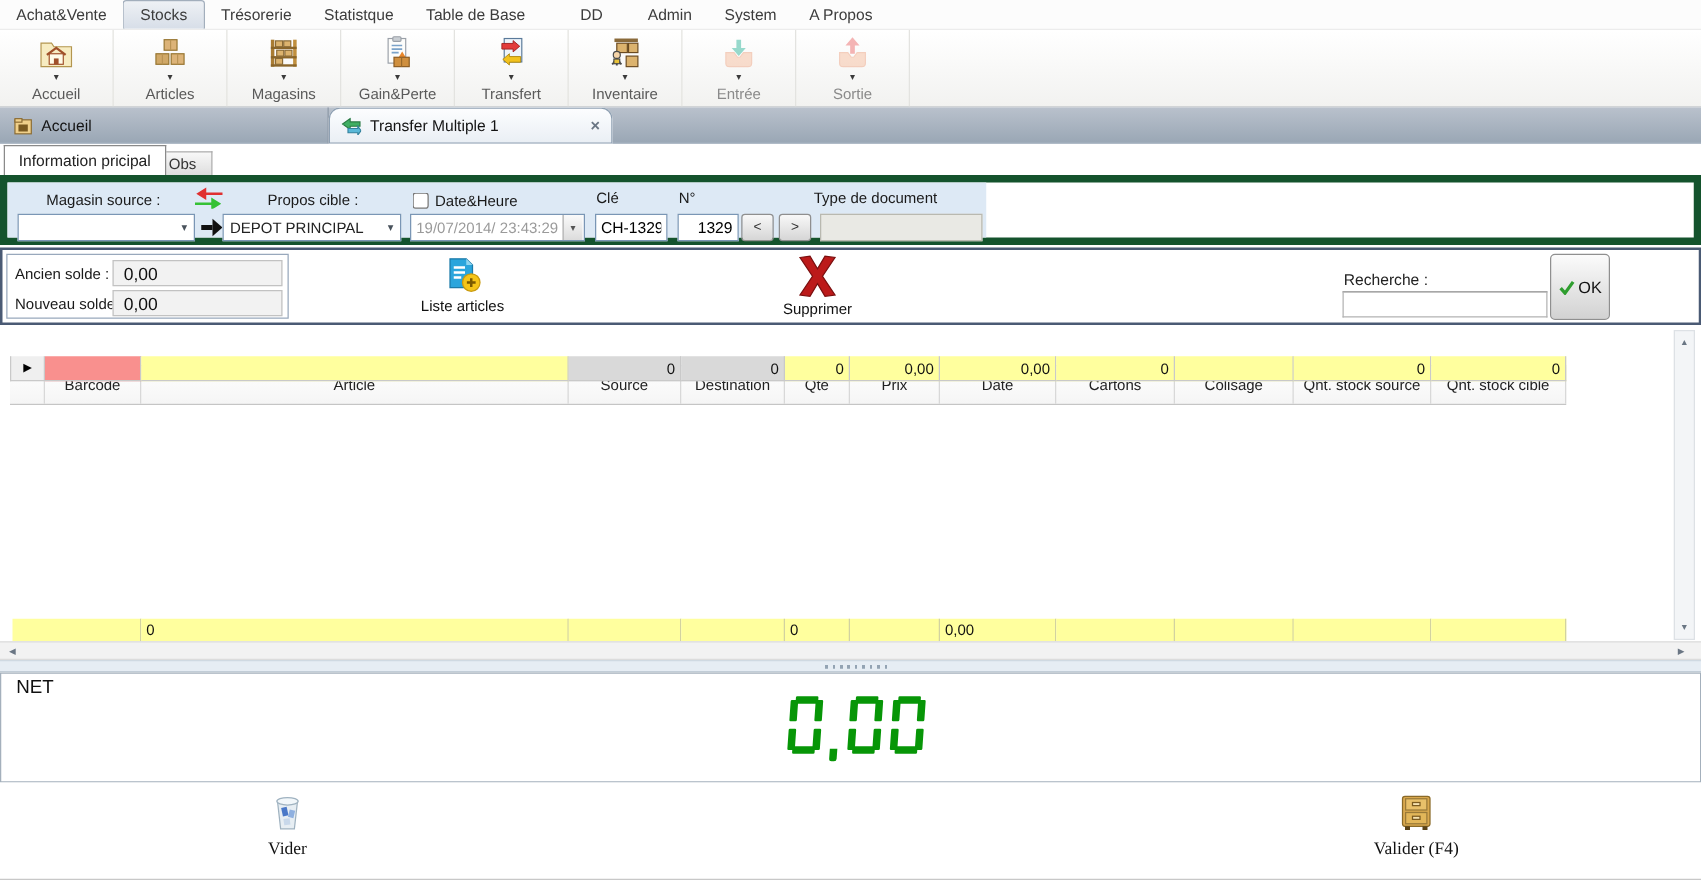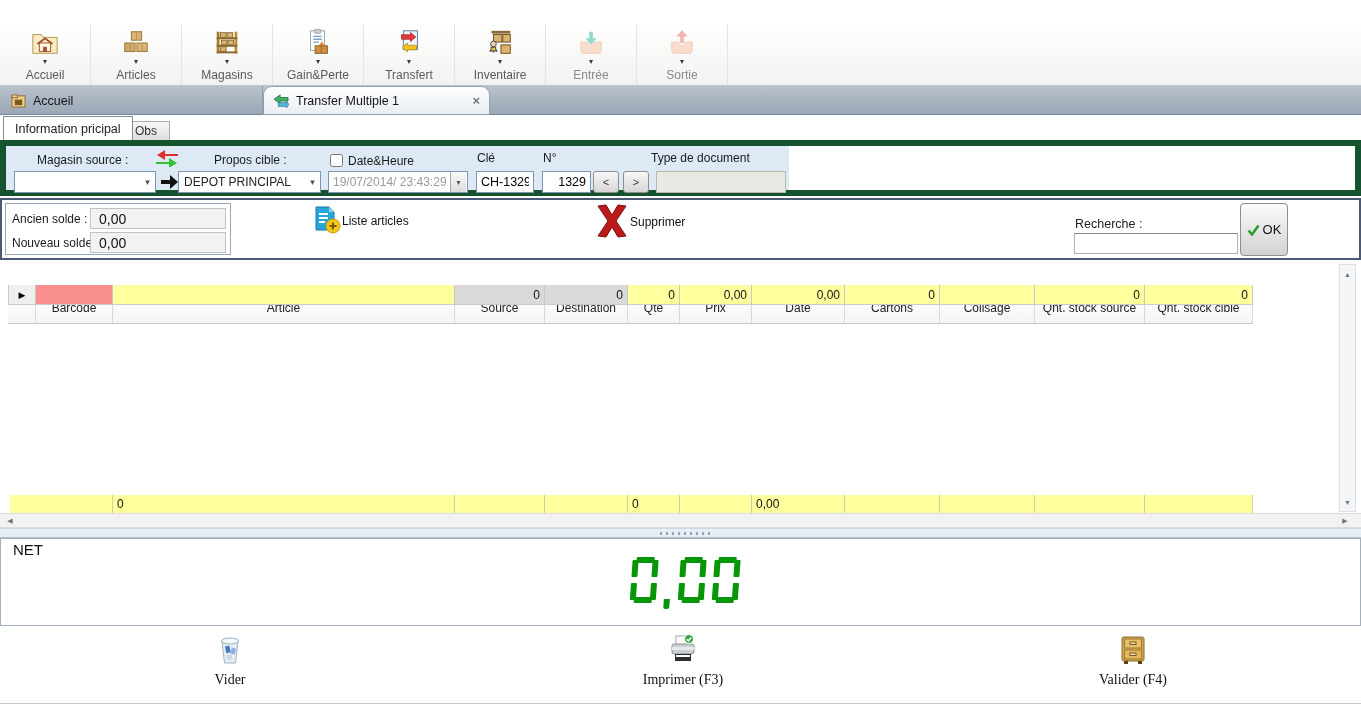--- a/index.html
+++ b/index.html
@@ -45,21 +45,21 @@
   .date-btn { width:16px; height:20px; margin-right:-3px; background:linear-gradient(#fafafa,#dcdcdc); border-left:1px solid #aaa; display:flex; align-items:center; justify-content:center; color:#555; font-size:8px; }
   .nav-btn { position:absolute; width:26px; height:22px; background:linear-gradient(#f8f8f8,#d6d6d6); border:1px solid #8f8f8f; border-radius:3px; font-size:11px; color:#333; display:flex; align-items:center; justify-content:center; }
   .fp-disabled { background:#e9e9e4; border:1px solid #b9b9b0; }
   .chk { position:absolute; width:13px; height:13px; border:1px solid #8a9aac; background:#fff; }
 
   
   .actionpanel { position:absolute; left:0; top:198px; right:0; height:62px; background:#fff; border:2px solid #4a5a74; }
   .solde-box { position:absolute; left:3px; top:3px; width:226px; height:52px; border:1px solid #98a8bc; background:#fff; }
   .solde-label { position:absolute; font-size:12px; color:#1a1a1a; }
   .solde-field { position:absolute; left:84px; width:136px; height:21px; background:#f2f2f2; border:1px solid #c2c2c2; font-size:14px; color:#111; padding-left:8px; display:flex; align-items:center; }
-  .panel-btn { position:absolute; top:4px; width:120px; display:flex; flex-direction:row; align-items:center; cursor:default; }
+  .panel-btn { position:absolute; top:4px; width:120px; display:flex; flex-direction:column; align-items:center; cursor:default; }
   .panel-btn .pb-label { margin-top:2px; font-size:12px; color:#111; }
   .recherche-label { position:absolute; left:1073px; top:17px; font-size:12.5px; }
   .recherche-input { position:absolute; left:1072px; top:33px; width:164px; height:21px; border:1px solid #b3b3b3; border-top-color:#8a8a8a; font-family:inherit; font-size:12px; padding:0 4px; background:#fff; }
   .ok-btn { position:absolute; left:1238px; top:3px; width:48px; height:53px; border:1px solid #8f8f8f; border-radius:4px; background:linear-gradient(#fbfbfb,#d2d2d2); display:flex; align-items:center; justify-content:center; gap:3px; font-size:13px; color:#111; }
 
   
   .gridarea { position:absolute; left:0; top:262px; right:0; height:251px; background:#fff; }
   .grid-header { position:absolute; left:8px; top:2px; height:32px; display:flex; background:linear-gradient(#ffffff,#f5f5f5); border-top:1px solid #d5dade; border-bottom:1px solid #c5c5c5;margin-top:28px; }
   .gh-cell { border-right:1px solid #d8d8d8; display:flex; align-items:center; justify-content:center; font-size:12px; color:#222; white-space:nowrap; overflow:hidden; }
   .gh-sel { width:28px; }
@@ -105,20 +105,31 @@
   .footer { position:absolute; left:0; top:626px; right:0; height:78px; background:#fff; border-bottom:1px solid #c8c8c8; }
   .footer-btn { position:absolute; top:8px; width:130px; display:flex; flex-direction:column; align-items:center; cursor:default; }
   .fb-vider { left:165px; } .fb-imprimer { left:618px; } .fb-valider { left:1068px; }
   .fb-label { margin-top:6px; font-family:"Liberation Serif","DejaVu Serif",serif; font-size:14px; color:#111; }
 </style>
 </head>
 <body>
 
 <div class="app">
 
+  <div class="menubar">
+    <div class="menu-item">Achat&amp;Vente</div>
+    <div class="menu-item selected">Stocks</div>
+    <div class="menu-item">Trésorerie</div>
+    <div class="menu-item">Statistque</div>
+    <div class="menu-item">Table de Base</div>
+    <div class="menu-item sp">DD</div>
+    <div class="menu-item">Admin</div>
+    <div class="menu-item">System</div>
+    <div class="menu-item">A Propos</div>
+  </div>
 
   <div class="toolbar">
     <div class="tool-btn">
       <span class="tool-ico">
         <svg width="30" height="30" viewBox="0 0 32 32">
             <path d="M3 7h9l2 3h15v17H3z" fill="#f7ecc2" stroke="#b3954e"></path>
             <rect x="10" y="16" width="12" height="9" fill="#fffbe8" stroke="#a0502a"></rect>
             <path d="M8 17l8-6 8 6" fill="none" stroke="#a0502a" stroke-width="2"></path>
             <rect x="14" y="20" width="4" height="5" fill="#a0502a"></rect>
           </svg>
@@ -426,32 +437,20 @@
     <div class="footer-btn fb-vider">
       <svg width="30" height="32" viewBox="0 0 30 32">
           <path d="M7 7l2.5 22h11L23 7z" fill="#e7eef3" stroke="#9fb2c0"></path>
           <ellipse cx="15" cy="7" rx="8.5" ry="3" fill="#f2f7fa" stroke="#9fb2c0"></ellipse>
           <rect x="10.5" y="12" width="4.5" height="7" fill="#4a78c8" transform="rotate(-12 12 15)"></rect>
           <rect x="16" y="14" width="4.5" height="6" fill="#8fb0e0" transform="rotate(14 18 17)"></rect>
           <rect x="12" y="21" width="5" height="5" fill="#c8d8ea" transform="rotate(-8 14 23)"></rect>
         </svg>
       <span class="fb-label">Vider</span>
     </div>
-    <div class="footer-btn fb-imprimer">
-      <svg width="32" height="32" viewBox="0 0 32 32">
-          <rect x="9" y="2" width="13" height="9" fill="#fff" stroke="#a8a8a8"></rect>
-          <rect x="5" y="10" width="22" height="10" rx="2" fill="#c9ced3" stroke="#878d93"></rect>
-          <rect x="5" y="13" width="22" height="3" fill="#e6eaed"></rect>
-          <rect x="8" y="20" width="16" height="7" fill="#2b2e31"></rect>
-          <rect x="9" y="21" width="14" height="2" fill="#fff"></rect>
-          <circle cx="22" cy="5" r="4.5" fill="#3aa64a" stroke="#fff"></circle>
-          <path d="M19.8 5.2l1.6 1.7 2.8-3.4" fill="none" stroke="#fff" stroke-width="1.5"></path>
-        </svg>
-      <span class="fb-label">Imprimer (F3)</span>
-    </div>
     <div class="footer-btn fb-valider">
       <svg width="30" height="32" viewBox="0 0 30 32">
           <rect x="4" y="3" width="22" height="24" rx="2" fill="#d9a84e" stroke="#8a6a28"></rect>
           <rect x="6.5" y="5" width="17" height="9" fill="#e8c06a" stroke="#9a7a38"></rect>
           <rect x="6.5" y="16" width="17" height="9" fill="#e2b659" stroke="#9a7a38"></rect>
           <rect x="12" y="8" width="6" height="2.5" fill="#f5e2b0" stroke="#7a5a20"></rect>
           <rect x="12" y="19" width="6" height="2.5" fill="#f5e2b0" stroke="#7a5a20"></rect>
           <rect x="6" y="27" width="4" height="3" fill="#5a4318"></rect>
           <rect x="20" y="27" width="4" height="3" fill="#5a4318"></rect>
         </svg>

